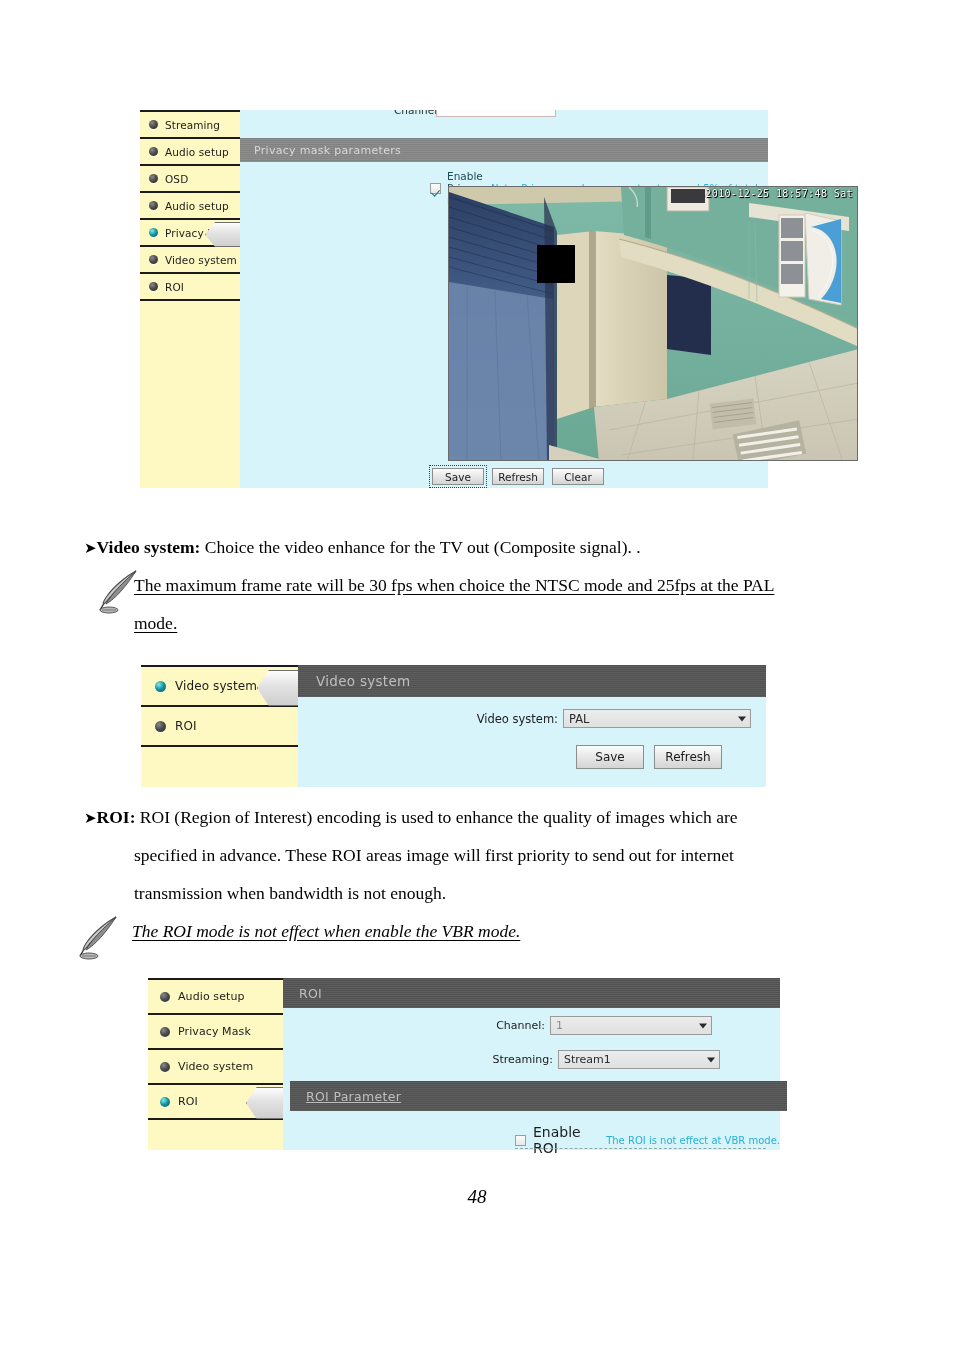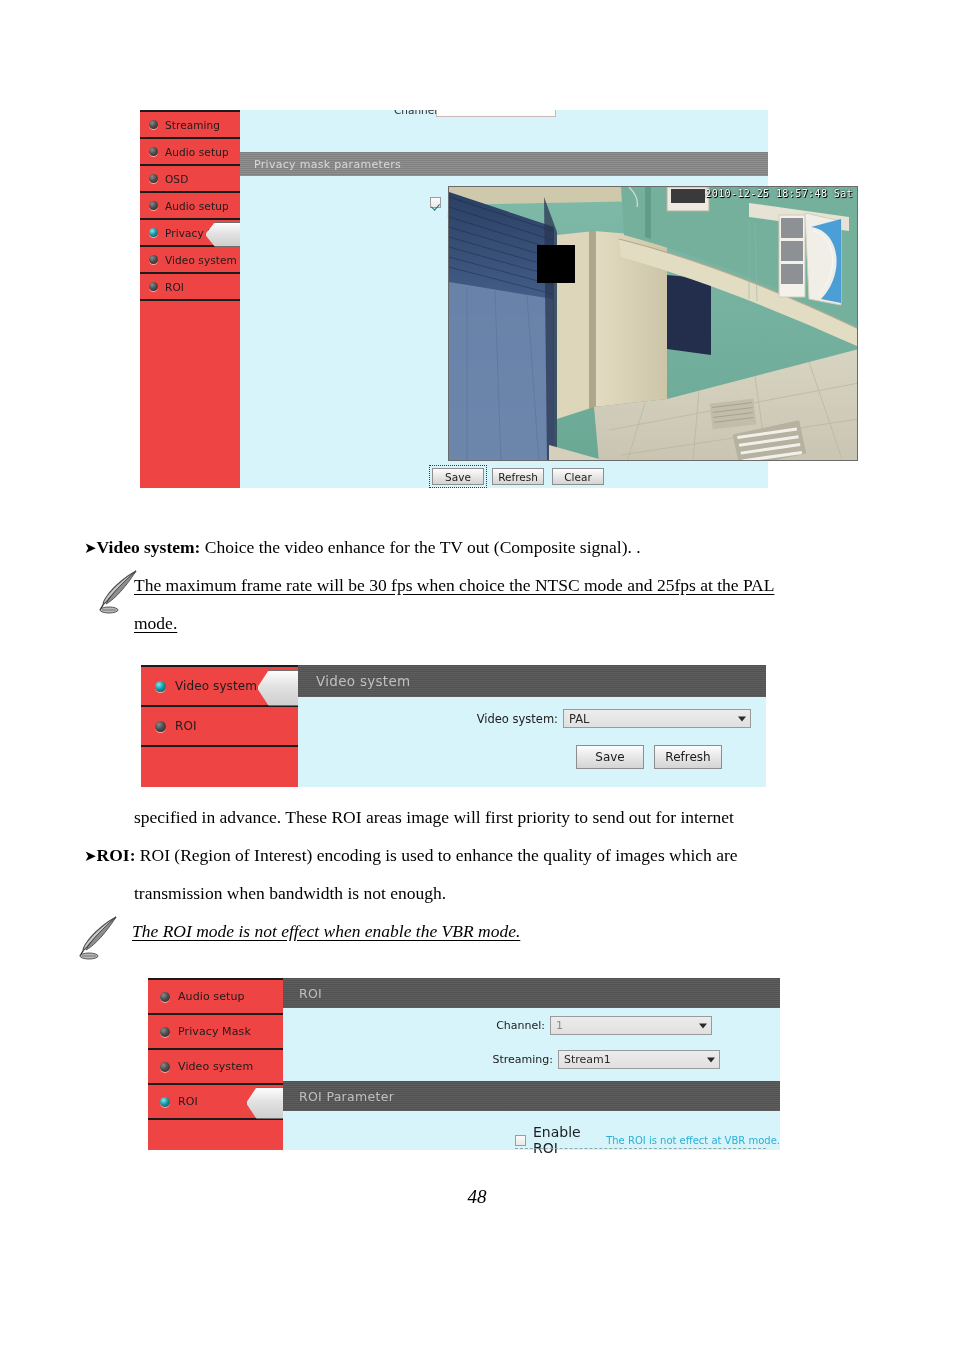--- a/index.html
+++ b/index.html
@@ -19,21 +19,21 @@
 
   
   .ui-panel {
     position: absolute;
     background: #d6f4f9;
     box-sizing: border-box;
     display: flex;
     font-family: "DejaVu Sans", sans-serif;
   }
   .ui-sidebar {
-    background: #ef4444;
+    background: #fef9c3;
     box-sizing: border-box;
     flex: 0 0 auto;
     position: relative;
     border-top: 2px solid #1b1b1b;
   }
   .menu-item {
     position: relative;
     height: 27px;
     display: flex;
     align-items: center;
@@ -87,21 +87,20 @@
     box-sizing: border-box;
     color: #bfbfbf;
     font-size: 11px;
     letter-spacing: 0.3px;
   }
   .bar.light {
     background:
       repeating-linear-gradient(0deg, rgba(255,255,255,0.07) 0px, rgba(255,255,255,0.07) 1px, rgba(0,0,0,0.04) 1px, rgba(0,0,0,0.04) 2px),
       #868686;
     color: #d9d9d9;
-    margin-top: 14px;
   }
   .field-label {
     text-align: right;
     white-space: nowrap;
     font-size: 10.5px;
     color: #202020;
   }
   .select-box {
     position: relative;
     background: linear-gradient(to bottom, #ececec 0%, #e0e0e0 100%);
@@ -262,21 +261,21 @@
   #panel-roi .bar { height: 30px; font-size: 12.5px; padding-left: 16px; }
   .roi-field {
     display: flex;
     align-items: center;
     width: 100%;
   }
   .roi-field .field-label { width: 262px; font-size: 11px; }
   .roi-field .select-box { width: 162px; height: 19px; margin-left: 5px; font-size: 11px; }
   #roi-field-channel { position: absolute; left: 0; top: 38px; }
   #roi-field-stream  { position: absolute; left: 0; top: 72px; margin-left: 8px; }
-  #roi-bar2 { position: absolute; left: 0; top: 103px; width: 100%; }
+  #roi-bar2 { position: absolute; left: 7px; top: 103px; width: 100%; text-decoration: underline; }
   .roi-enable-row {
     position: absolute;
     left: 0; top: 146px;
     width: 100%;
     display: flex;
     align-items: center;
     padding-left: 232px;
     gap: 7px;
     box-sizing: border-box;
   }
@@ -529,24 +528,24 @@
       </span>
     </div>
     <div class="vs-buttons">
       <div class="btn">Save</div>
       <div class="btn">Refresh</div>
     </div>
   </div>
 </div>
 
 <div class="doc-block" style="left:84px; top:798px; width:820px;">
-  <div class="p-line" style="padding-left:50px;">specified in advance.    These ROI areas image will first priority to send out for internet</div>
   <div class="p-line">
     <span class="bullet-arrow">➤</span><b>ROI:</b> <span>ROI (Region of Interest) encoding is used to enhance the quality of images which are</span>
   </div>
+  <div class="p-line" style="padding-left:50px;">specified in advance.    These ROI areas image will first priority to send out for internet</div>
   <div class="p-line" style="padding-left:50px;">transmission when bandwidth is not enough.</div>
   <div style="position:relative;font-style:italic;">
     <svg class="quill" style="left:-6px; top:2px;" viewBox="0 0 42 46">
       <path d="M38,3 C30,7 16,18 9,28 C6,32 5,35 5,37 L9,33 C16,24 29,12 38,3 Z" fill="#c9c9c9" stroke="#4a4a4a" stroke-width="1.1"></path>
       <path d="M38,3 C31,9 18,21 11,31 L8,36 C14,33 26,22 38,3 Z" fill="#8e8e8e" stroke="#3b3b3b" stroke-width="0.8"></path>
       <path d="M5,37 L2,42" stroke="#2f2f2f" stroke-width="1.4"></path>
       <ellipse cx="11" cy="42" rx="9" ry="3" fill="#b9b9b9" stroke="#4a4a4a" stroke-width="0.9"></ellipse>
       <path d="M4,42 L18,42" stroke="#5c5c5c" stroke-width="0.7"></path>
     </svg>
     <div class="p-line u-line" style="padding-left:48px; display:inline-block;">The ROI mode is not effect when enable the VBR mode. </div>

